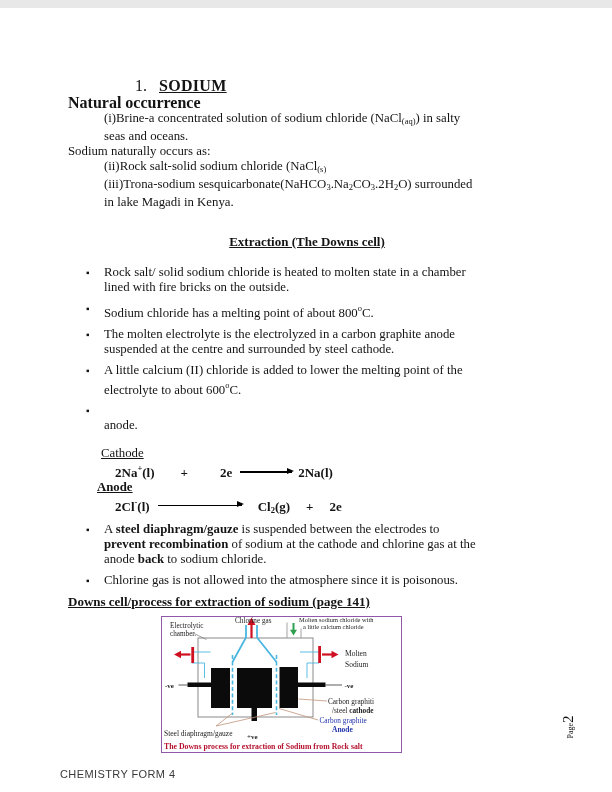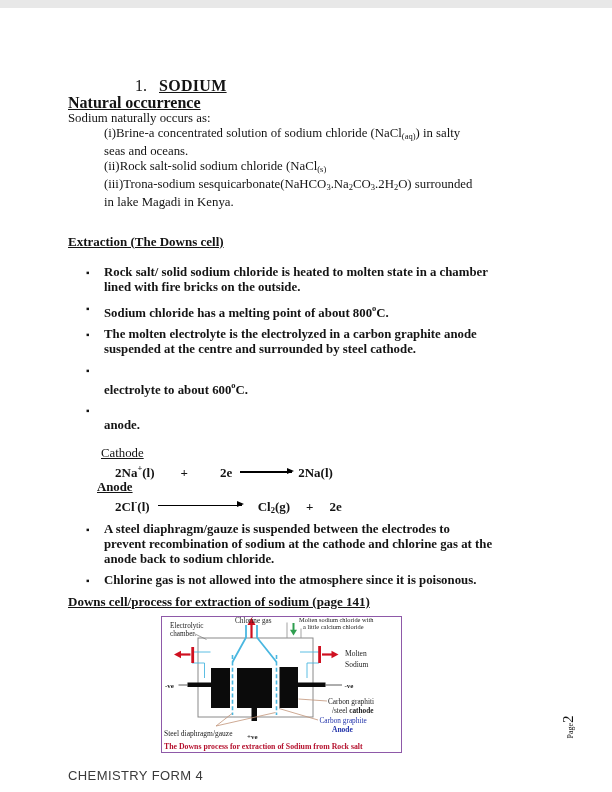--- a/index.html
+++ b/index.html
@@ -4,78 +4,78 @@
 <style>
   html,body{margin:0;padding:0;background:#e8e8e8;}
   .page{
     position:relative;width:612px;height:792px;margin:8px auto;background:#ffffff;
     font-family:"Liberation Serif",serif;color:#141414;overflow:hidden;
   }
   .content{padding:70px 66px 0 68px;}
   
   .title-line{font-size:16px;line-height:16px;margin-left:67px;font-weight:normal;}
   .title-word{font-weight:bold;text-decoration:underline;margin-left:12px;letter-spacing:.3px;}
-  .h-big{font-size:16px;line-height:17px;font-weight:bold;text-decoration:underline;}
+  .h-big{font-size:16px;line-height:17px;font-weight:bold;}
   .h-med{font-size:13px;line-height:15px;font-weight:bold;text-decoration:underline;}
-  .h-extraction{margin-top:24px;}
+  .h-extraction{margin-top:24px;text-align:center;}
   .h-downs{margin-top:0;}
   
   .bline{font-size:12.8px;line-height:15px;}
   .indent{margin-left:36px;}
   .sup{font-size:8.5px;vertical-align:5.5px;}
   .sb{font-size:8.5px;vertical-align:-2px;}
   
   ul.blist{list-style:none;margin:16px 0 0 18px;padding:0;}
   ul.blist2{list-style:none;margin:6px 0 0 18px;padding:0;}
   ul.blist li,ul.blist2 li{display:flex;margin:0 0 6px 0;font-size:12.8px;line-height:15px;}
   .blt{width:18px;flex:0 0 18px;font-size:10px;line-height:15px;}
-  .btxt{flex:1;font-weight:bold;}
+  .btxt{flex:1;}
   .b7{margin-top:4px !important;}
   
   .eq-label{font-size:12.8px;line-height:15px;margin-left:33px;text-decoration:underline;margin-top:13px;}
   .eq-label.bold{font-weight:bold;margin-left:29px;margin-top:0;}
   .eq-row{font-size:13px;line-height:14px;font-weight:bold;margin-left:47px;}
   .sp26{display:inline-block;width:26px;}
   .sp32{display:inline-block;width:32px;}
   .sp10{display:inline-block;width:10px;}
   .sp16{display:inline-block;width:16px;}
   .eqarrow{display:inline-block;position:relative;width:52px;height:1.4px;background:#000;vertical-align:4px;margin:0 6px 0 8px;}
   .eqarrow.long{width:84px;}
   .eqarrow::after{content:"";position:absolute;right:-2px;top:-3.2px;width:0;height:0;
     border-left:7px solid #000;border-top:3.8px solid transparent;border-bottom:3.8px solid transparent;}
   
   .diagram-wrap{margin:7px 0 0 93px;width:241px;height:137px;}
   svg text{font-family:"Liberation Serif",serif;}
   
-  .footer{position:absolute;left:68px;top:760px;font-family:"Liberation Sans",sans-serif;
-    font-size:13px;letter-spacing:.4px;color:#3a3a3a;}
+  .footer{position:absolute;left:60px;top:760px;font-family:"Liberation Sans",sans-serif;
+    font-size:11px;letter-spacing:.4px;color:#3a3a3a;}
   .pagenum{position:absolute;left:540px;top:710px;width:56px;height:18px;text-align:center;
     transform:rotate(-90deg);font-family:"Liberation Serif",serif;color:#111;white-space:nowrap;}
   .pg-word{font-size:8px;}
   .pg-num{font-size:15px;}
 </style>
 </head>
 <body>
 
 <div class="page">
   <div class="content">
 
     <div class="title-line">
       <span>1.</span><span class="title-word">SODIUM</span>
     </div>
 
     <div class="h-big">Natural occurrence</div>
 
-    <div class="bline">Sodium naturally occurs as:</div>
-
     <div class="bline indent">
       <span>(i)Brine-a concentrated solution of sodium chloride (NaCl</span><span class="sb">(aq)</span><span>) in salty</span><br>
       <span>seas and oceans.</span>
     </div>
 
+    <div class="bline">Sodium naturally occurs as:</div>
+
     <div class="bline indent">
       <span>(ii)Rock salt-solid sodium chloride (NaCl</span><span class="sb">(s)</span>
     </div>
 
     <div class="bline indent">
       <span>(iii)Trona-sodium sesquicarbonate(NaHCO</span><span class="sb">3</span><span>.Na</span><span class="sb">2</span><span>CO</span><span class="sb">3</span><span>.2H</span><span class="sb">2</span><span>O) surrounded</span><br>
       <span>in lake Magadi in Kenya.</span>
     </div>
 
     <div class="h-med h-extraction">Extraction (The Downs cell)</div>
@@ -88,21 +88,21 @@
       <li>
         <span class="blt">▪</span>
         <div class="btxt"><span>Sodium chloride has a melting point of about 800</span><span class="sup">o</span><span>C.</span></div>
       </li>
       <li>
         <span class="blt">▪</span>
         <div class="btxt"><span>The molten electrolyte is the electrolyzed in a carbon graphite anode</span><br><span>suspended at the centre and surrounded by steel cathode.</span></div>
       </li>
       <li>
         <span class="blt">▪</span>
-        <div class="btxt"><br><span>electrolyte to about 600</span><span class="sup">o</span><span>C.</span></div>
+        <div class="btxt"><span>A little calcium (II) chloride is added to lower the melting point of the</span><br><span>electrolyte to about 600</span><span class="sup">o</span><span>C.</span></div>
       </li>
       <li>
         <span class="blt">▪</span>
         <div class="btxt"><br><span>anode.</span></div>
       </li>
     </ul>
 
     <div class="eq-label">Cathode</div>
     <div class="eq-row">
       <span>2Na</span><span class="sup">+</span><span>(l)</span><span class="sp26"></span><span>+</span><span class="sp32"></span><span>2e</span><span class="eqarrow"></span><span>2Na(l)</span>

